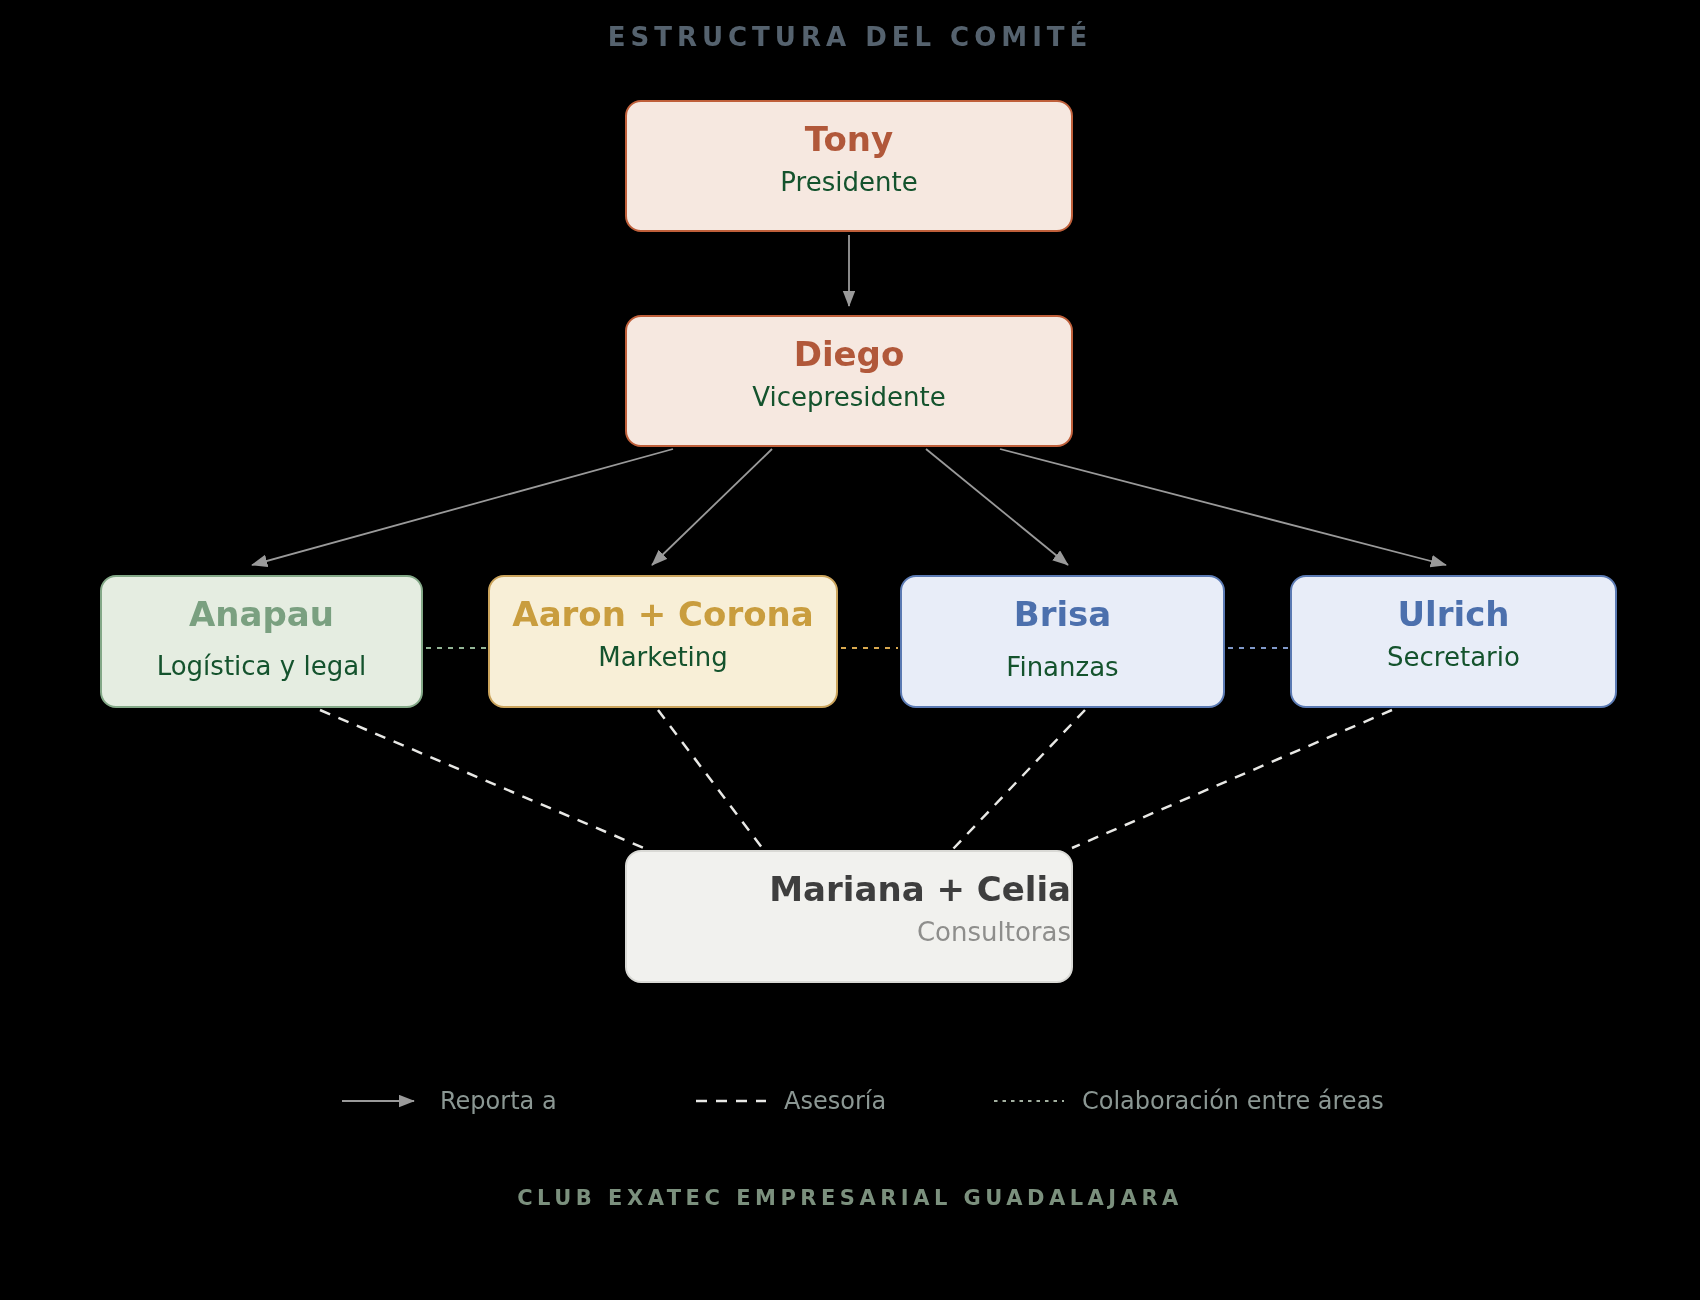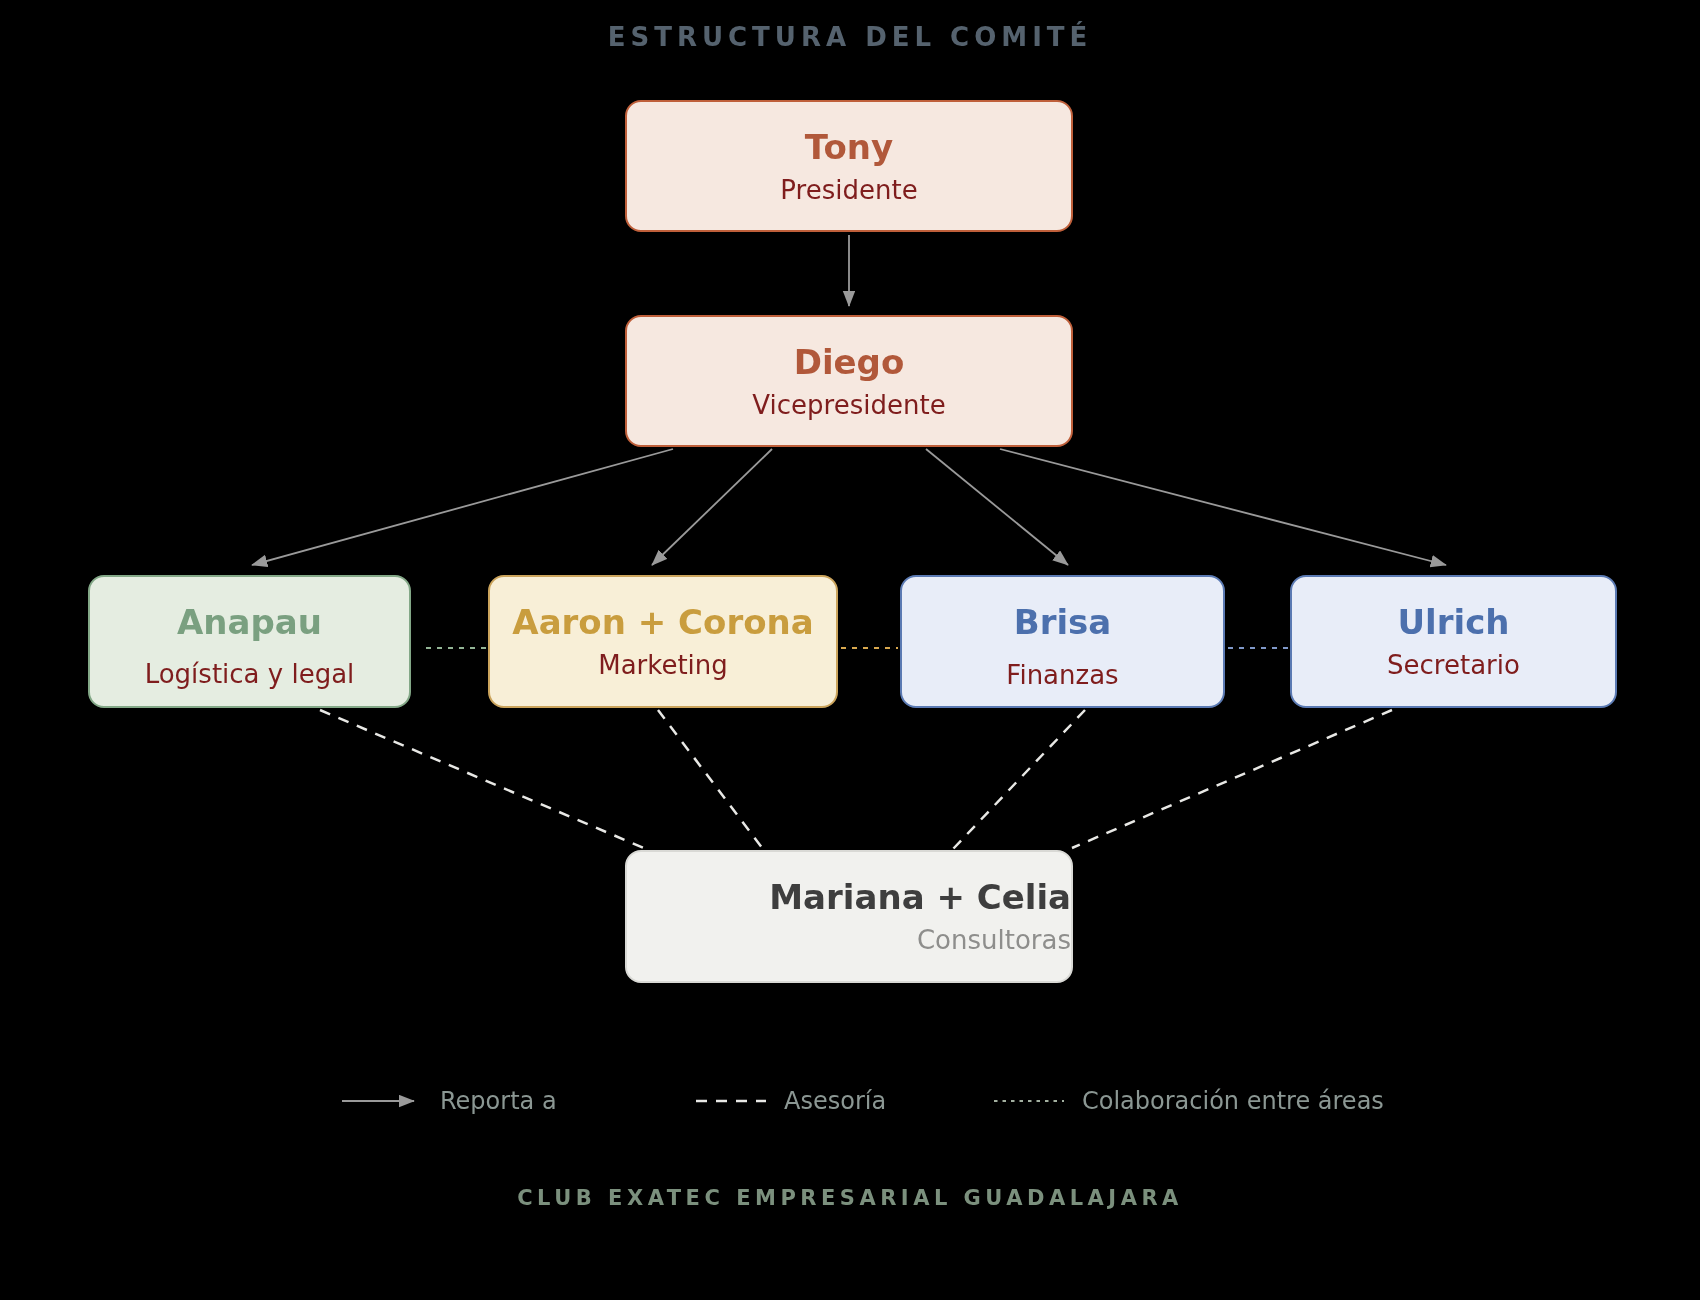--- a/index.html
+++ b/index.html
@@ -12,40 +12,40 @@
     font-size:26px;font-weight:bold;letter-spacing:5px;color:#55626e;
   }
   .diagram-footer{
     position:absolute;top:1186px;left:0;width:1700px;text-align:center;
     font-size:21px;font-weight:bold;letter-spacing:4.5px;color:#7b907d;
   }
   svg.connectors{position:absolute;left:0;top:0;width:1700px;height:1300px;}
   .node{
     position:absolute;box-sizing:border-box;border-radius:16px;
     display:flex;flex-direction:column;align-items:center;justify-content:flex-start;
-    padding-top:26px;gap:9px;border:2.5px solid transparent;
+    padding-top:18px;gap:9px;border:2.5px solid transparent;
   }
   .node-name{font-size:34px;font-weight:bold;line-height:1.15;}
-  .node-role{font-size:26px;line-height:1.15;color:#7f1d1d;}
+  .node-role{font-size:26px;line-height:1.15;color:#14532d;}
   
   .exec{background:#f6e8e0;border-color:#bf5f3a;}
   .exec .node-name{color:#b1583a;}
   .green{background:#e5ede1;border-color:#83a887;}
   .green .node-name{color:#7aa080;}
   .amber{background:#f8efd7;border-color:#cba45c;align-items:center;}
   .amber .node-name{color:#c99d3e;}
   .blue{background:#e8edf8;border-color:#5b7ab3;}
   .blue .node-name{color:#4c70ad;}
   .neutral{background:#f1f1ee;border-color:#d9d9d5;}
   .neutral .node-name{color:#3e3e3e;}
   .neutral .node-role{color:#8e8e8c;}
   
   #node-president   {left:625px;top:100px;width:448px;height:132px;}
   #node-vicepresident{left:625px;top:315px;width:448px;height:132px;}
-  #node-logistics   {left:88px;top:575px;width:323px;height:133px;gap:18px;}
+  #node-logistics   {left:100px;top:575px;width:323px;height:133px;gap:18px;}
   #node-marketing   {left:488px;top:575px;width:350px;height:133px;}
   #node-finance     {left:900px;top:575px;width:325px;height:133px;gap:19px;}
   #node-secretary   {left:1290px;top:575px;width:327px;height:133px;}
   #node-consultants {left:625px;top:850px;width:448px;height:133px;align-items:flex-end;}
   
   .legend-item{
     position:absolute;top:1084px;height:34px;display:flex;align-items:center;gap:16px;
   }
   #legend-reports{left:340px;}
   #legend-advisory{left:694px;}

